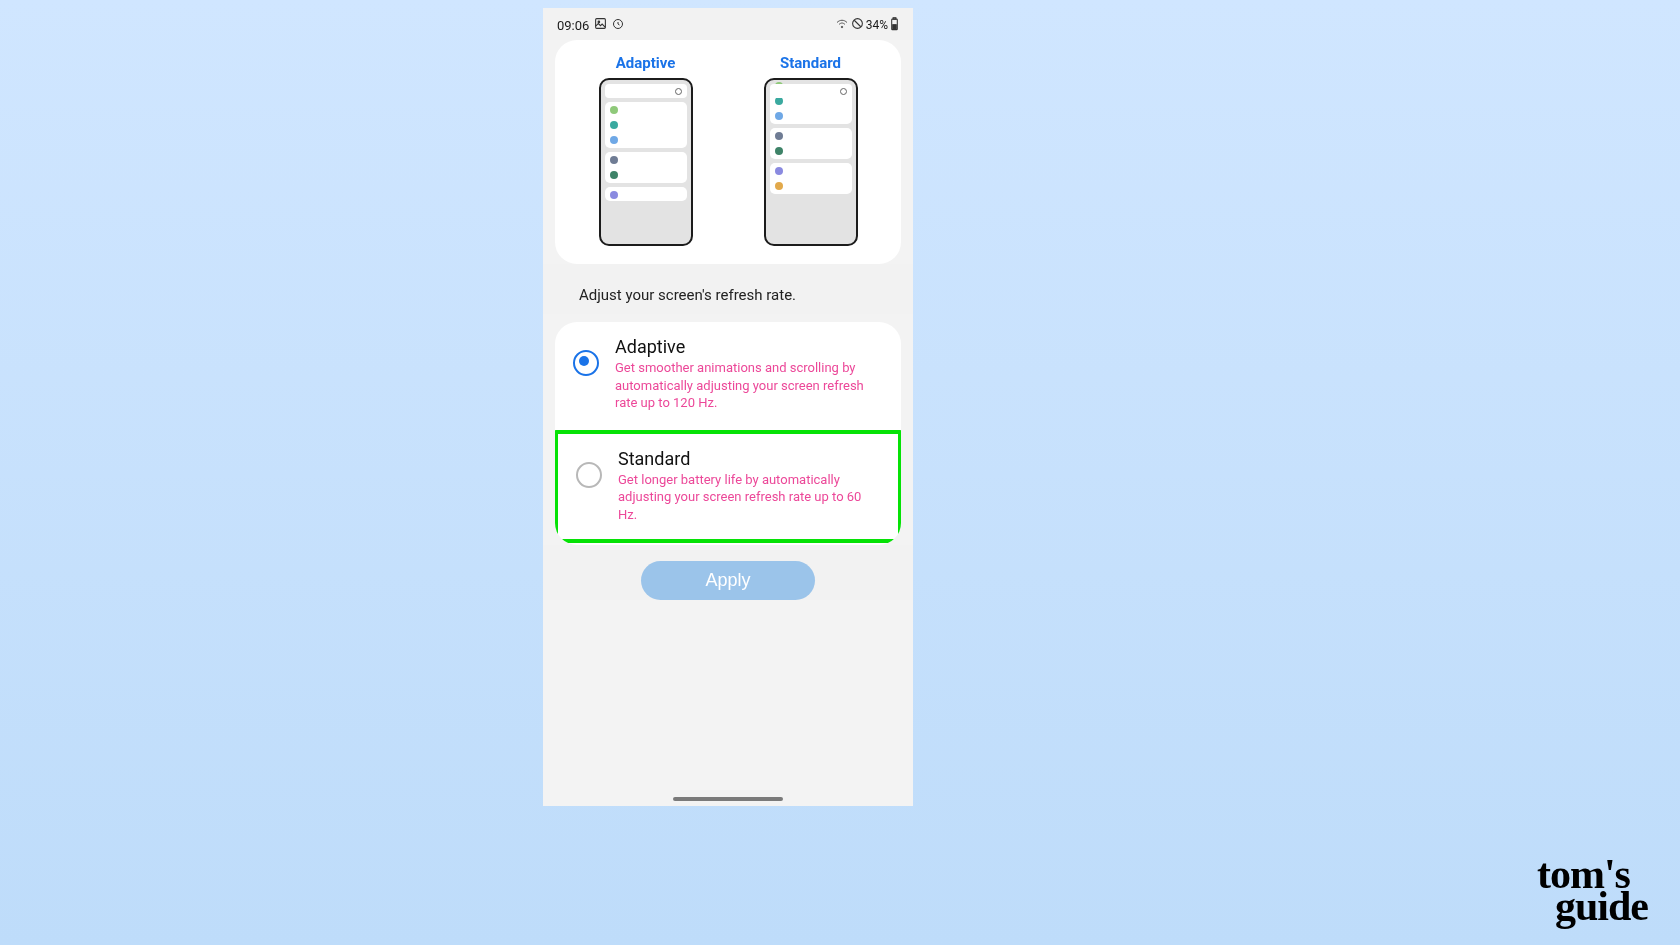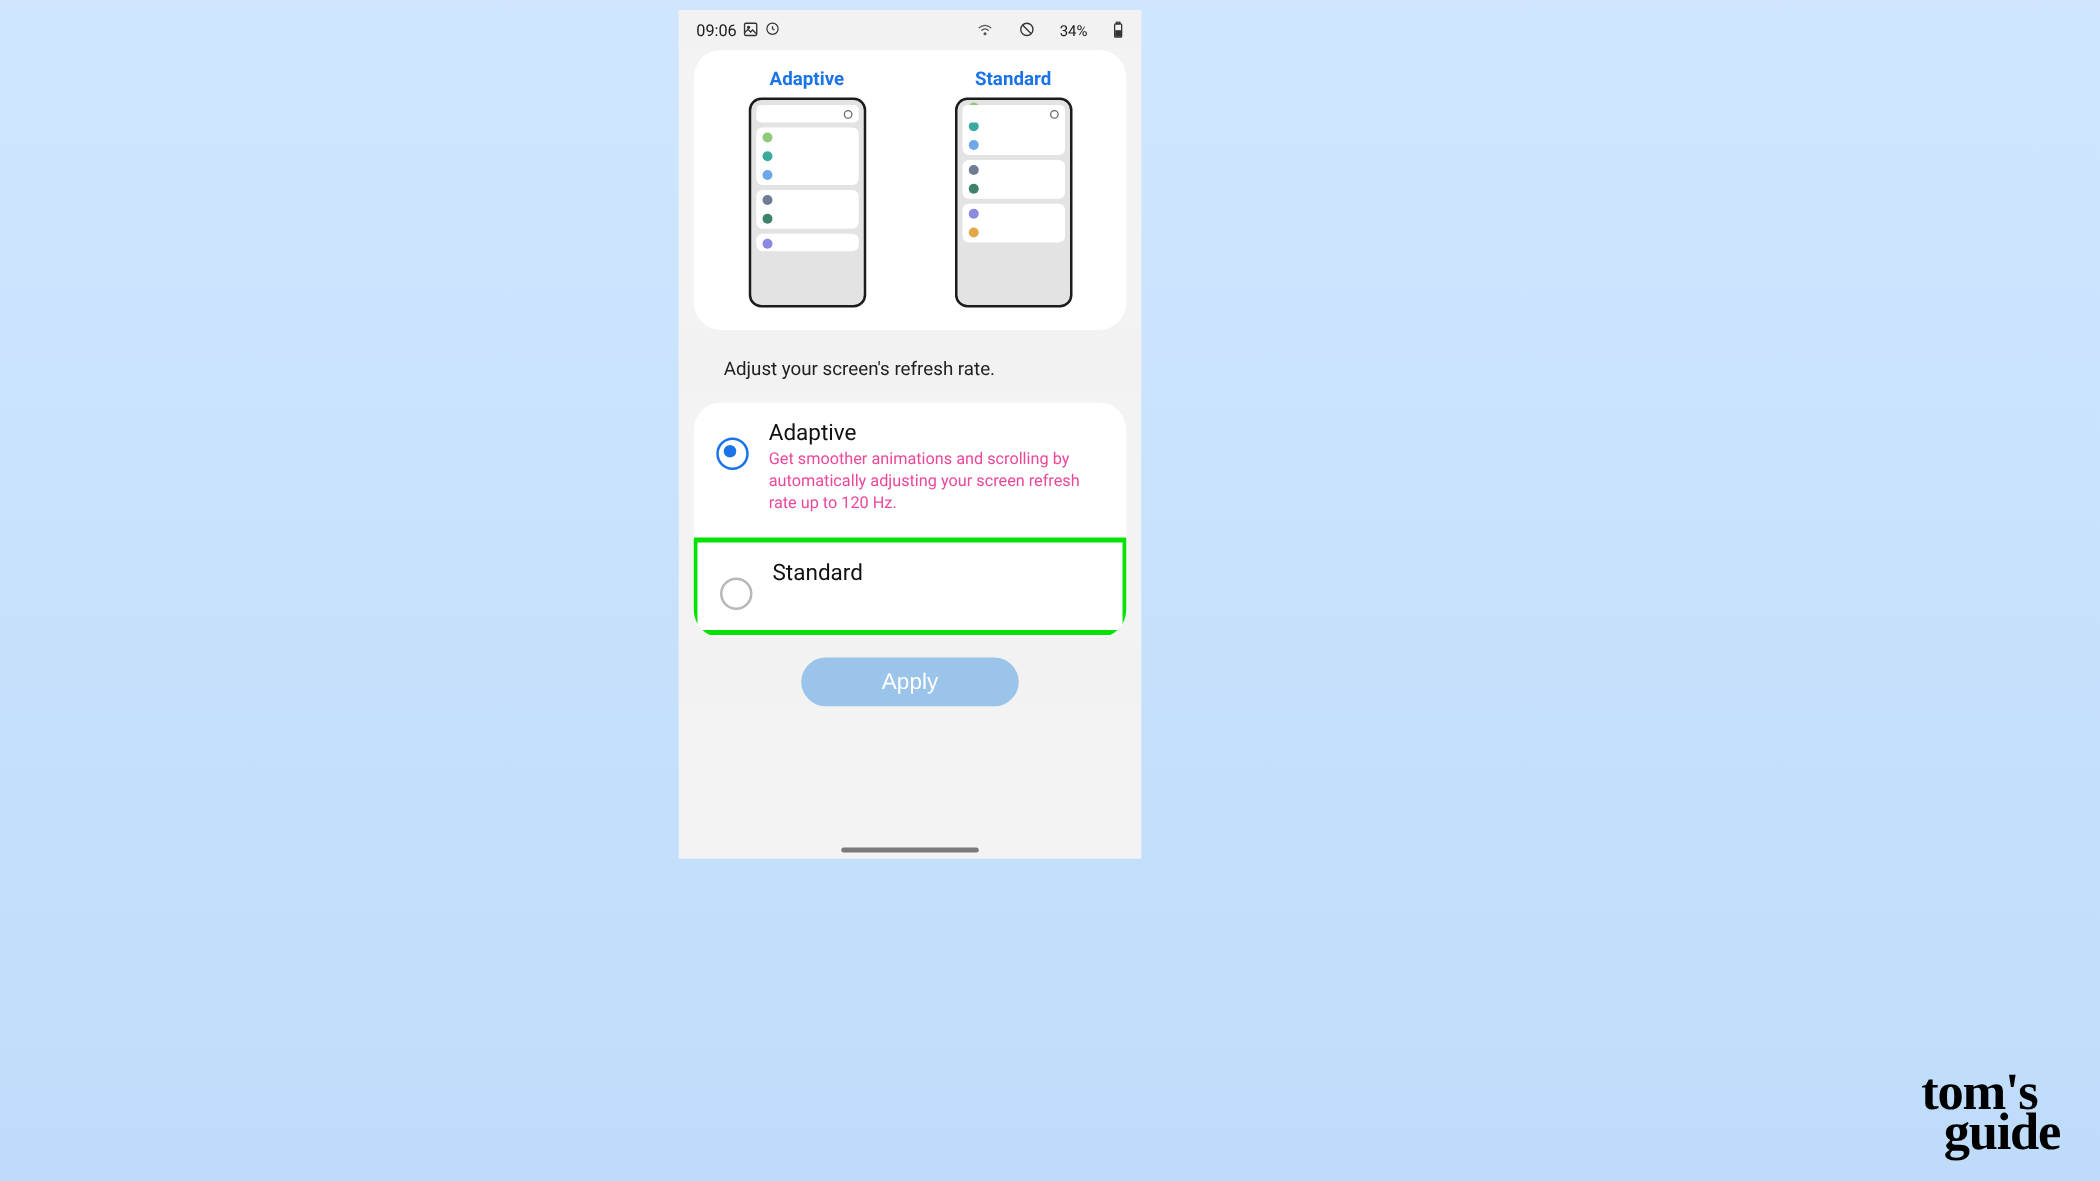--- a/index.html
+++ b/index.html
@@ -10,35 +10,35 @@
     background: linear-gradient(180deg, #d0e6ff 0%, #bedcfa 100%);
     font-family: -apple-system, BlinkMacSystemFont, "Segoe UI", Roboto, Arial, sans-serif;
     overflow: hidden;
     position: relative;
   }
   .phone {
     position: absolute;
     left: 543px;
     top: 8px;
     width: 370px;
-    height: 679px;
+    height: 798px;
     background: #f3f3f3;
   }
   .status-bar {
     height: 30px;
     display: flex;
     justify-content: space-between;
     align-items: center;
     padding: 2px 14px 0 14px;
     font-size: 13px;
     color: #1a1a1a;
     background: #f2f2f2;
   }
   .status-left { display: flex; align-items: center; gap: 5px; }
-  .status-right { display: flex; align-items: center; gap: 20px; font-size:12px;}
+  .status-right { display: flex; align-items: center; gap: 2px; font-size:12px;}
   .app-header {
     display: flex;
     align-items: center;
     padding: 18px 14px 18px 14px;
     gap: 14px;
     background: #f2f2f2;
   }
   .back-icon { width: 20px; height: 20px; display:flex; align-items:center; justify-content:center;}
   .header-title {
     font-size: 21px;
@@ -287,20 +287,21 @@
       <div class="radio selected"></div>
       <div class="option-text">
         <div class="option-title">Adaptive</div>
         <div class="option-desc">Get smoother animations and scrolling by automatically adjusting your screen refresh rate up to 120 Hz.</div>
       </div>
     </div>
     <div class="option-row highlight">
       <div class="radio"></div>
       <div class="option-text">
         <div class="option-title">Standard</div>
+        <div class="option-desc">Get longer battery life by automatically adjusting your screen refresh rate up to 60 Hz.</div>
       </div>
     </div>
   </div>
 
   <div class="apply-wrap">
     <button class="apply-btn">Apply</button>
   </div>
 
   <div class="nav-bar"></div>
 </div>

